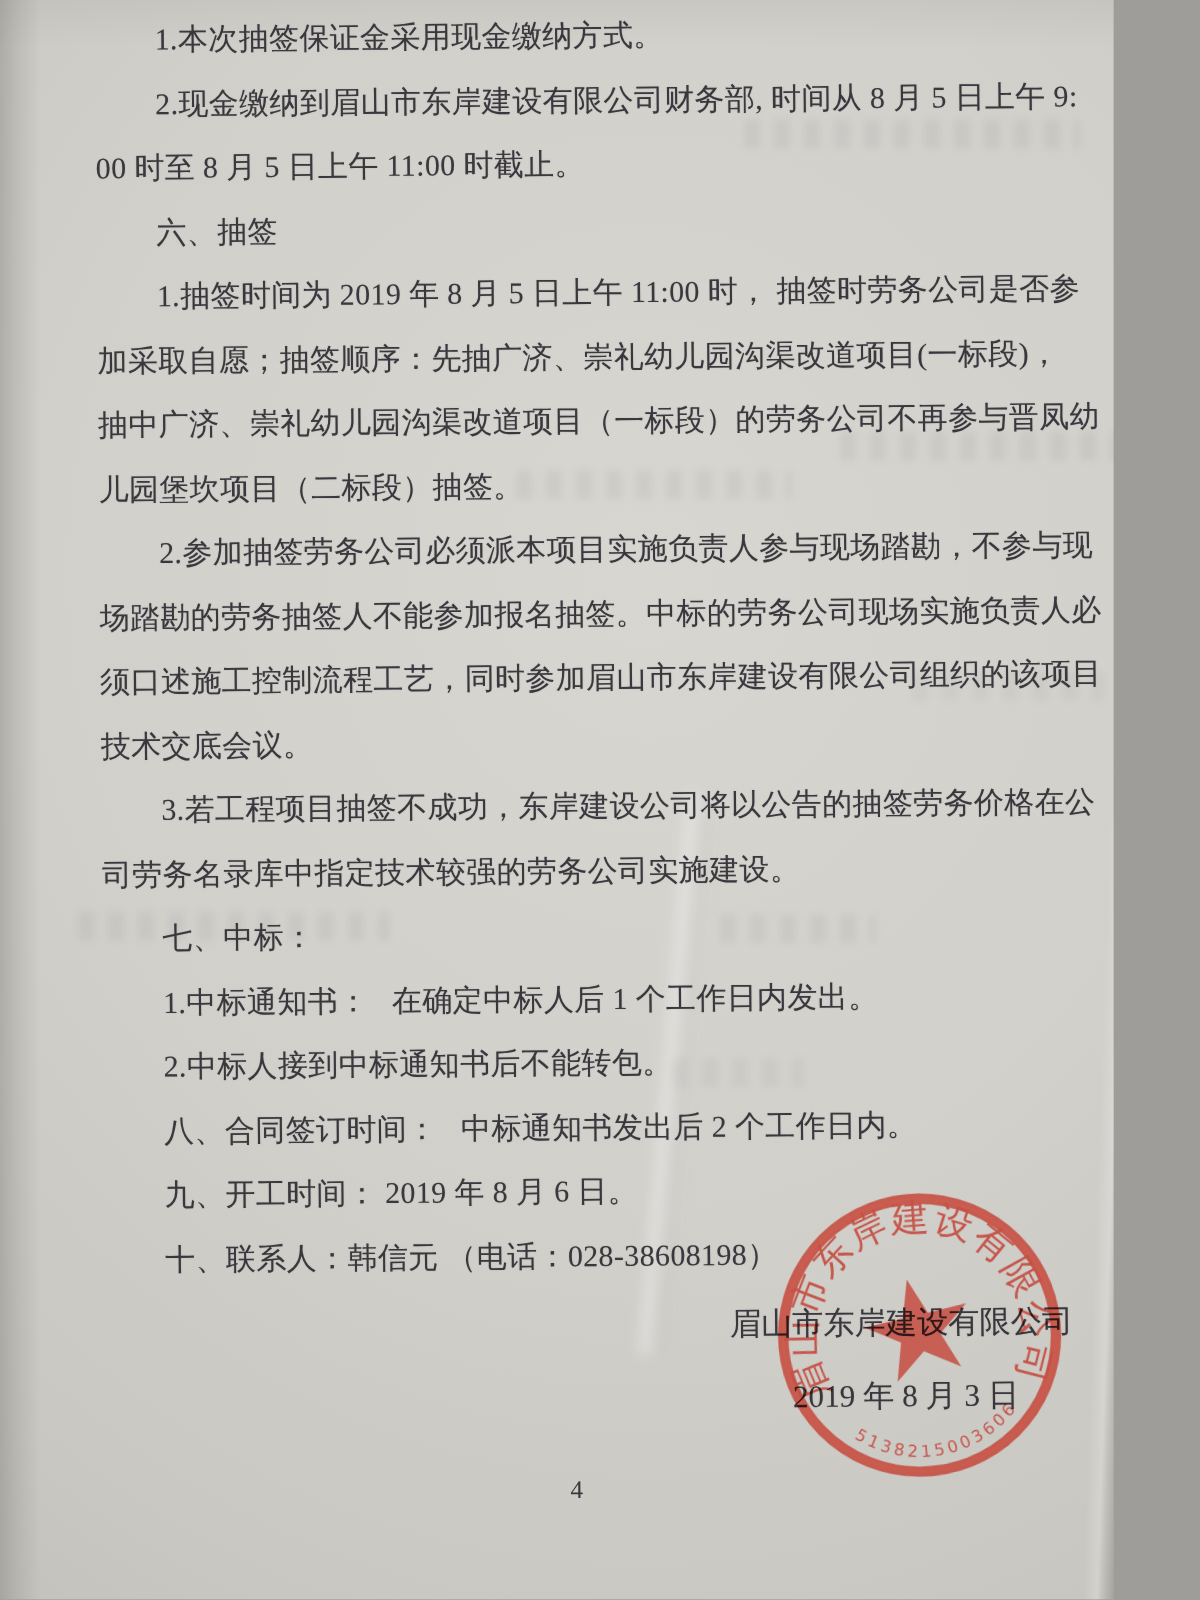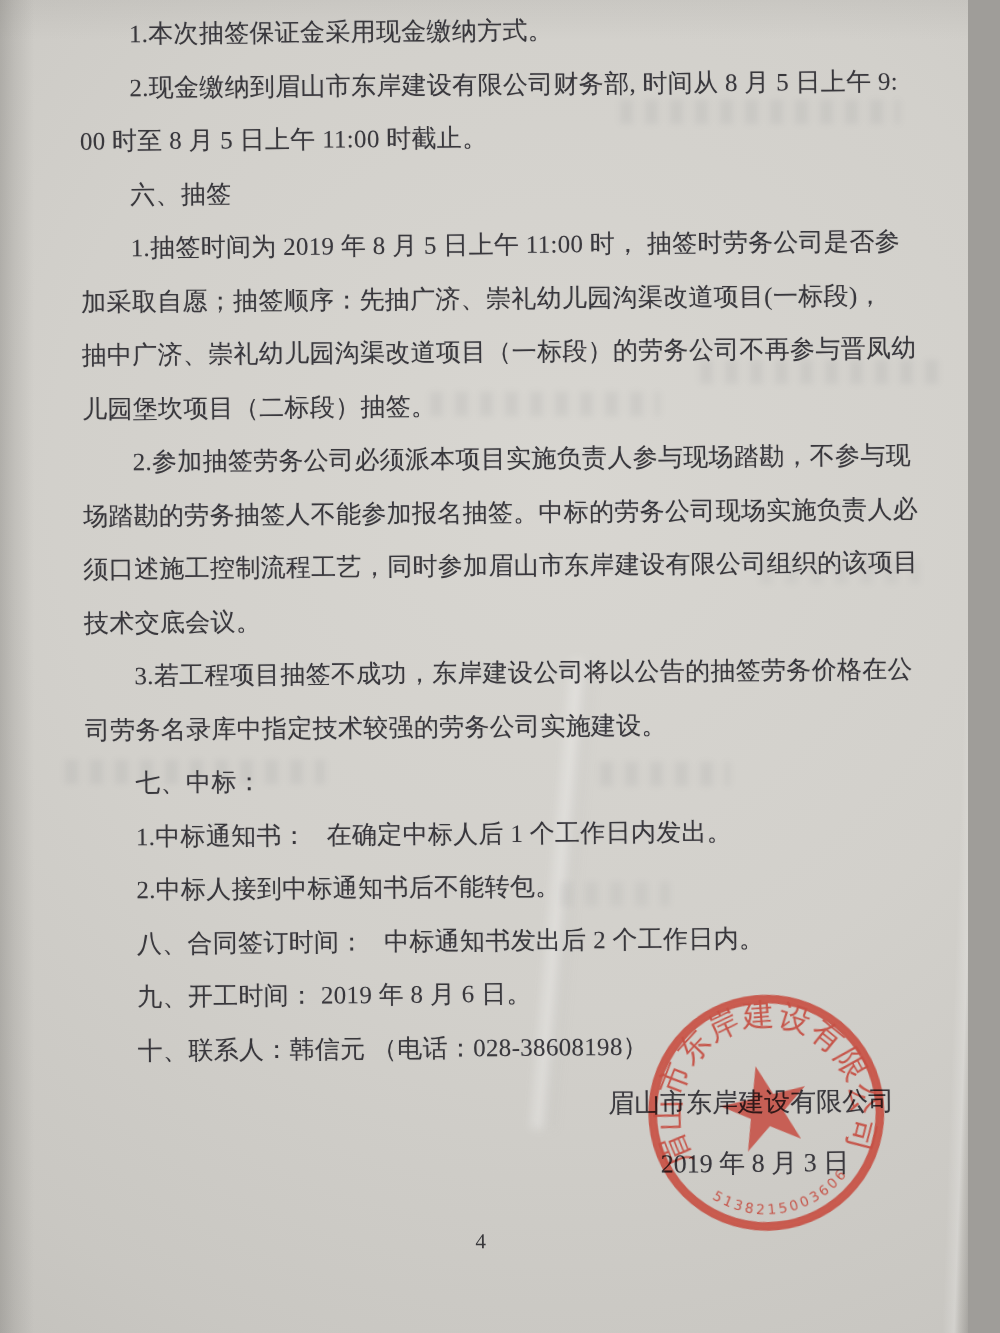--- a/index.html
+++ b/index.html
@@ -8,21 +8,20 @@
     background:#9f9d99;
     font-family:"Liberation Serif","DejaVu Serif",serif;
   }
   .photo{
     position:relative;width:928px;height:1333px;overflow:hidden;
     background:
       linear-gradient(90deg, rgba(92,90,86,.28) 0px, rgba(92,90,86,.14) 14px, rgba(92,90,86,0) 34px),
       linear-gradient(272deg, rgba(88,86,82,.30) 0px, rgba(160,158,154,.18) 9px, rgba(255,255,255,.20) 14px, rgba(255,255,255,0) 26px),
       linear-gradient(180deg, rgba(120,118,114,.10) 0, rgba(120,118,114,0) 40px),
       radial-gradient(125% 95% at 58% 36%, #d8d6d1 0%, #d2d0cb 42%, #c9c7c2 72%, #bcbab5 100%);
-    padding-left: 40px;
   }
   
   .crease{
     position:absolute;left:548px;top:660px;width:30px;height:470px;
     background:linear-gradient(to right, rgba(255,255,255,0), rgba(255,255,255,.38), rgba(170,168,164,.12), rgba(255,255,255,0));
     transform:rotate(5deg);filter:blur(5px);
   }
   
   .smudge{
     position:absolute;height:24px;opacity:.5;filter:blur(3px);

